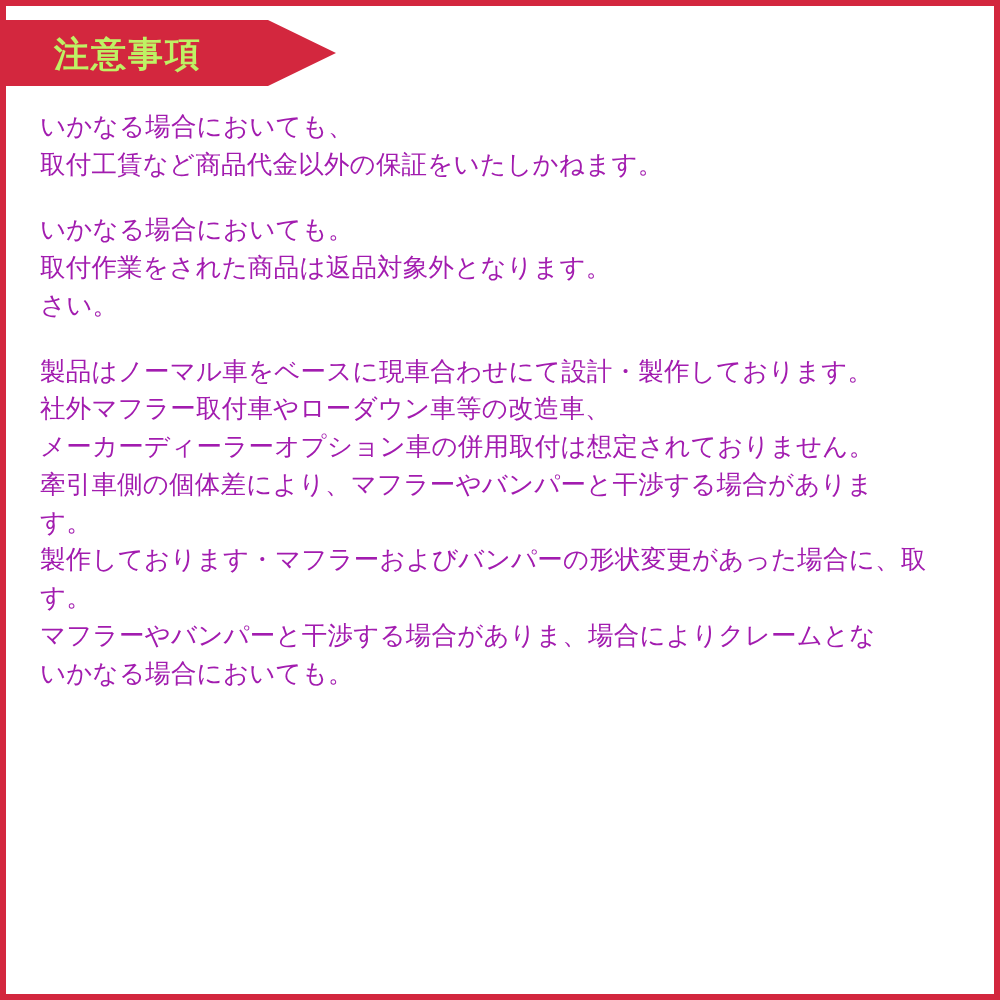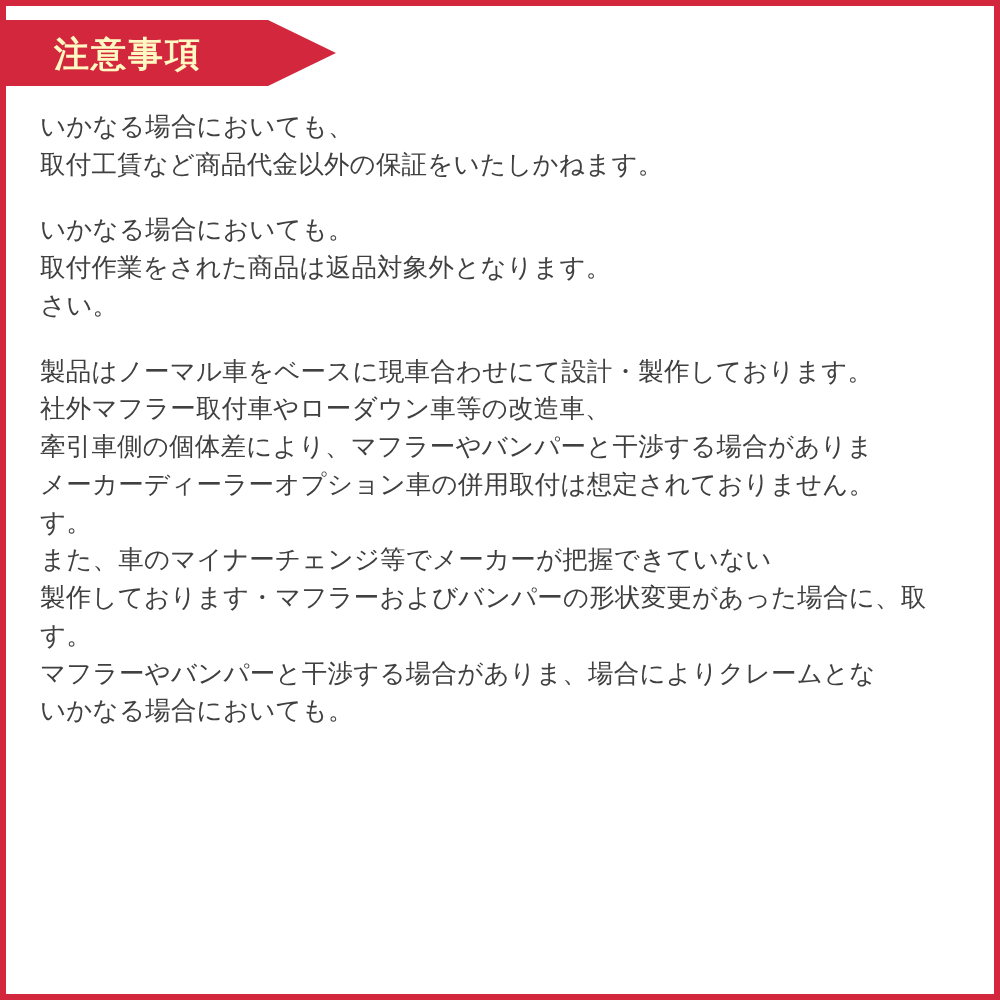--- a/index.html
+++ b/index.html
@@ -35,33 +35,33 @@
     top: 14px;
     width: 330px;
     height: 66px;
     background: #d3273e;
     
     clip-path: polygon(0 0, 262px 0, 330px 33px, 262px 66px, 0 66px);
     display: flex;
     align-items: center;
   }
   .header-title {
-    color: #fef9c3;
+    color: #bef264;
     font-size: 35px;
     font-weight: bold;
     letter-spacing: 2px;
     margin-left: 48px;
     line-height: 1;
     white-space: nowrap;
   }
 
   
   .body-text {
     padding: 10px 34px 0 34px;
-    color: #404040;
+    color: #a21caf;
     font-size: 25.5px;
     line-height: 1.48;
     letter-spacing: 0.2px;
   }
   .para {
     margin: 0 0 28px 0;
   }
   .para:last-child {
     margin-bottom: 16px;
   }
@@ -90,24 +90,23 @@
 
     <p class="para">
       <span class="line">いかなる場合においても。</span>
       <span class="line">取付作業をされた商品は返品対象外となります。</span>
       <span class="line">さい。</span>
     </p>
 
     <p class="para">
       <span class="line">製品はノーマル車をベースに現車合わせにて設計・製作しております。</span>
       <span class="line">社外マフラー取付車やローダウン車等の改造車、</span>
+      <span class="line">メーカーディーラーオプション車の併用取付は想定されておりません。</span>
       <span class="line">牽引車側の個体差により、マフラーやバンパーと干渉する場合がありま</span>
-      <span class="line">メーカーディーラーオプション車の併用取付は想定されておりません。</span>
       <span class="line">す。</span>
-      <span class="line">また、車のマイナーチェンジ等でメーカーが把握できていない</span>
       <span class="line">製作しております・マフラーおよびバンパーの形状変更があった場合に、取</span>
       <span class="line">す。</span>
       <span class="line">マフラーやバンパーと干渉する場合がありま、場合によりクレームとな</span>
       <span class="line">いかなる場合においても。</span>
     </p>
 
   </div>
 </div>
 
 </body></html>

